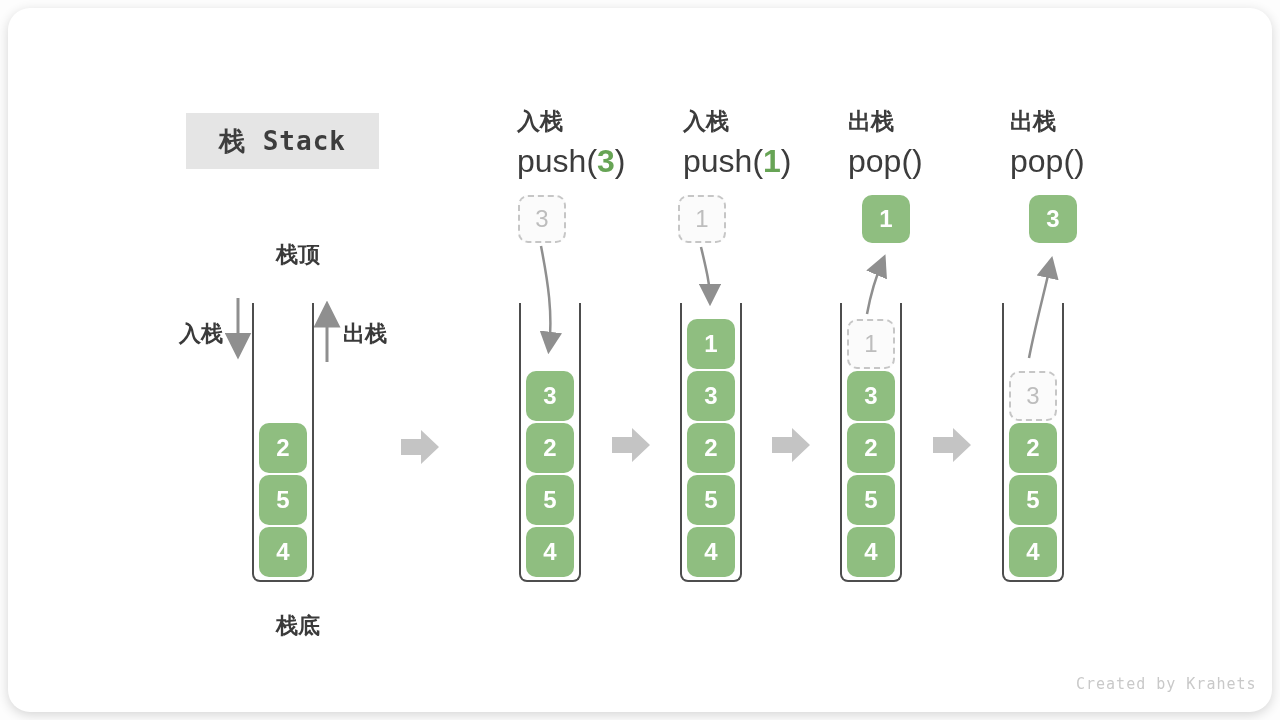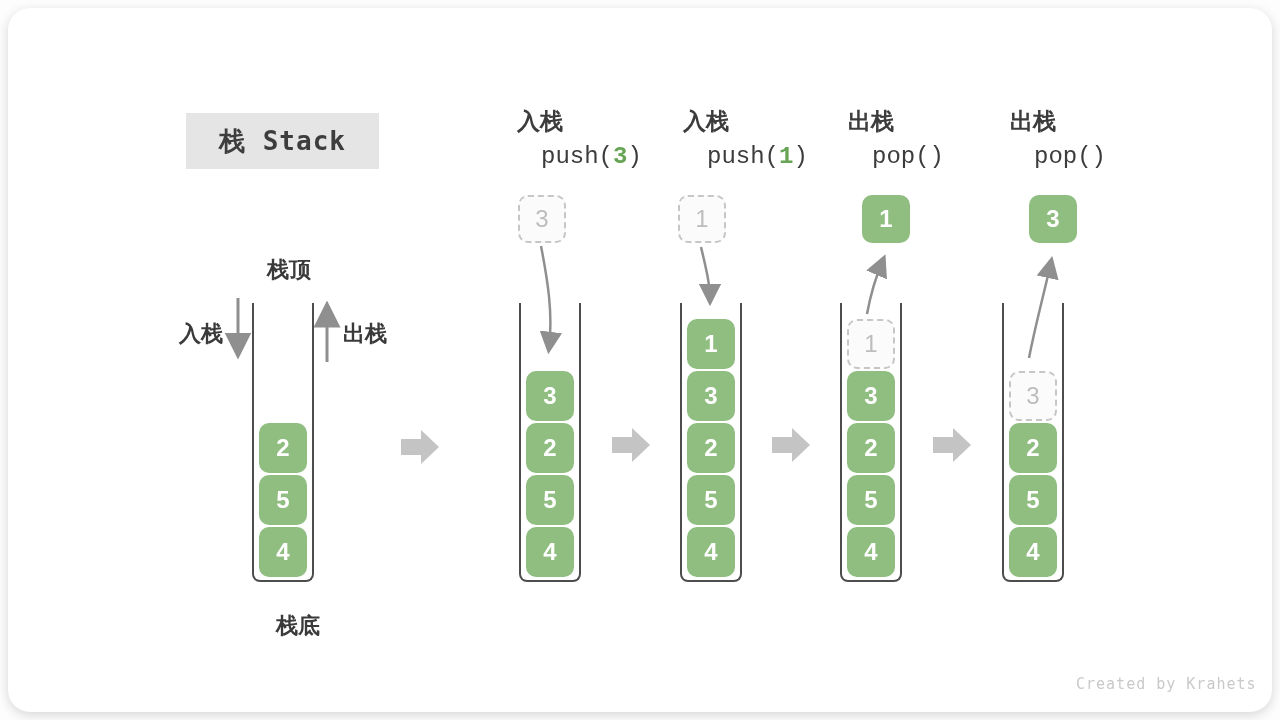--- a/index.html
+++ b/index.html
@@ -18,22 +18,22 @@
     background: #e5e5e5; border-radius: 0;
     display: flex; align-items: center; justify-content: center;
     font-family: "DejaVu Sans Mono", "Liberation Mono", monospace;
     font-size: 26px; font-weight: bold; color: #3d3d3d; letter-spacing: 1px;
   }
   .stage-header { position: absolute; top: 107px; }
   .stage-header .op {
     font-size: 23px; font-weight: bold; color: #3c3c3c; line-height: 28px;
   }
   .stage-header .code {
-    margin-top: 8px; font-family: Liberation Mono, monospace;
-    font-size: 24px; color: #3c3c3c; white-space: nowrap; margin-left: 24px;
+    margin-top: 8px; font-family: Liberation Sans, sans-serif;
+    font-size: 32px; color: #3c3c3c; white-space: nowrap;
   }
   .stage-header .code .arg { color: #67a455; font-weight: bold; }
   .stack-container {
     position: absolute; top: 303px; width: 62px; height: 279px;
     border-left: 2px solid #4d4d4d; border-right: 2px solid #4d4d4d;
     border-bottom: 2px solid #4d4d4d;
     border-radius: 0 0 8px 8px; box-sizing: border-box;
   }
   .cell {
     position: absolute; width: 48px; height: 50px; border-radius: 10px;
@@ -87,21 +87,21 @@
   </div>
   <div class="stage-header" style="left:848px">
     <div class="op">出栈</div>
     <div class="code"><span>pop(</span><span class="arg"></span><span>)</span></div>
   </div>
   <div class="stage-header" style="left:1010px">
     <div class="op">出栈</div>
     <div class="code"><span>pop(</span><span class="arg"></span><span>)</span></div>
   </div>
 
-  <div class="side-label" style="left:258px; top:255px; width:62px; text-align:center">栈顶</div>
+  <div class="side-label" style="left:258px; top:240px; width:62px; text-align:right">栈顶</div>
   <div class="side-label" style="left:258px; top:611px; width:62px; text-align:right">栈底</div>
   <div class="side-label" style="left:179px; top:319px">入栈</div>
   <div class="side-label" style="left:343px; top:319px">出栈</div>
 
   <div class="stack-container" style="left:252px"></div>
   <div class="stack-container" style="left:519px"></div>
   <div class="stack-container" style="left:680px"></div>
   <div class="stack-container" style="left:840px"></div>
   <div class="stack-container" style="left:1002px"></div>
 

